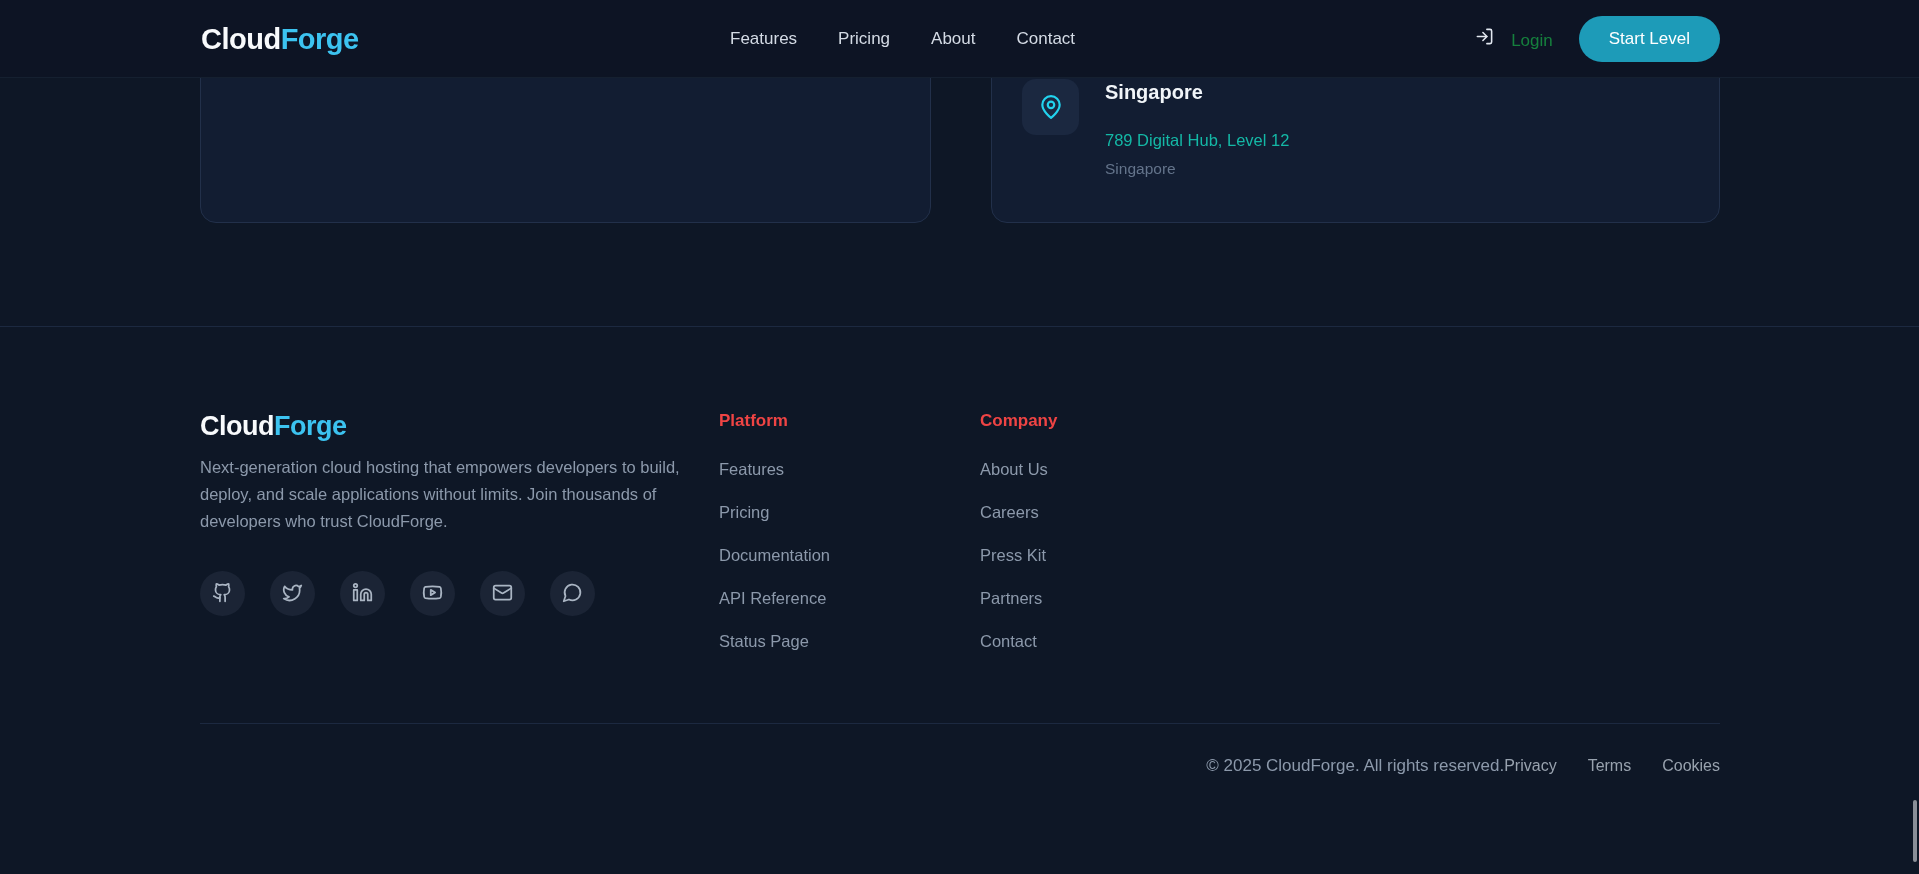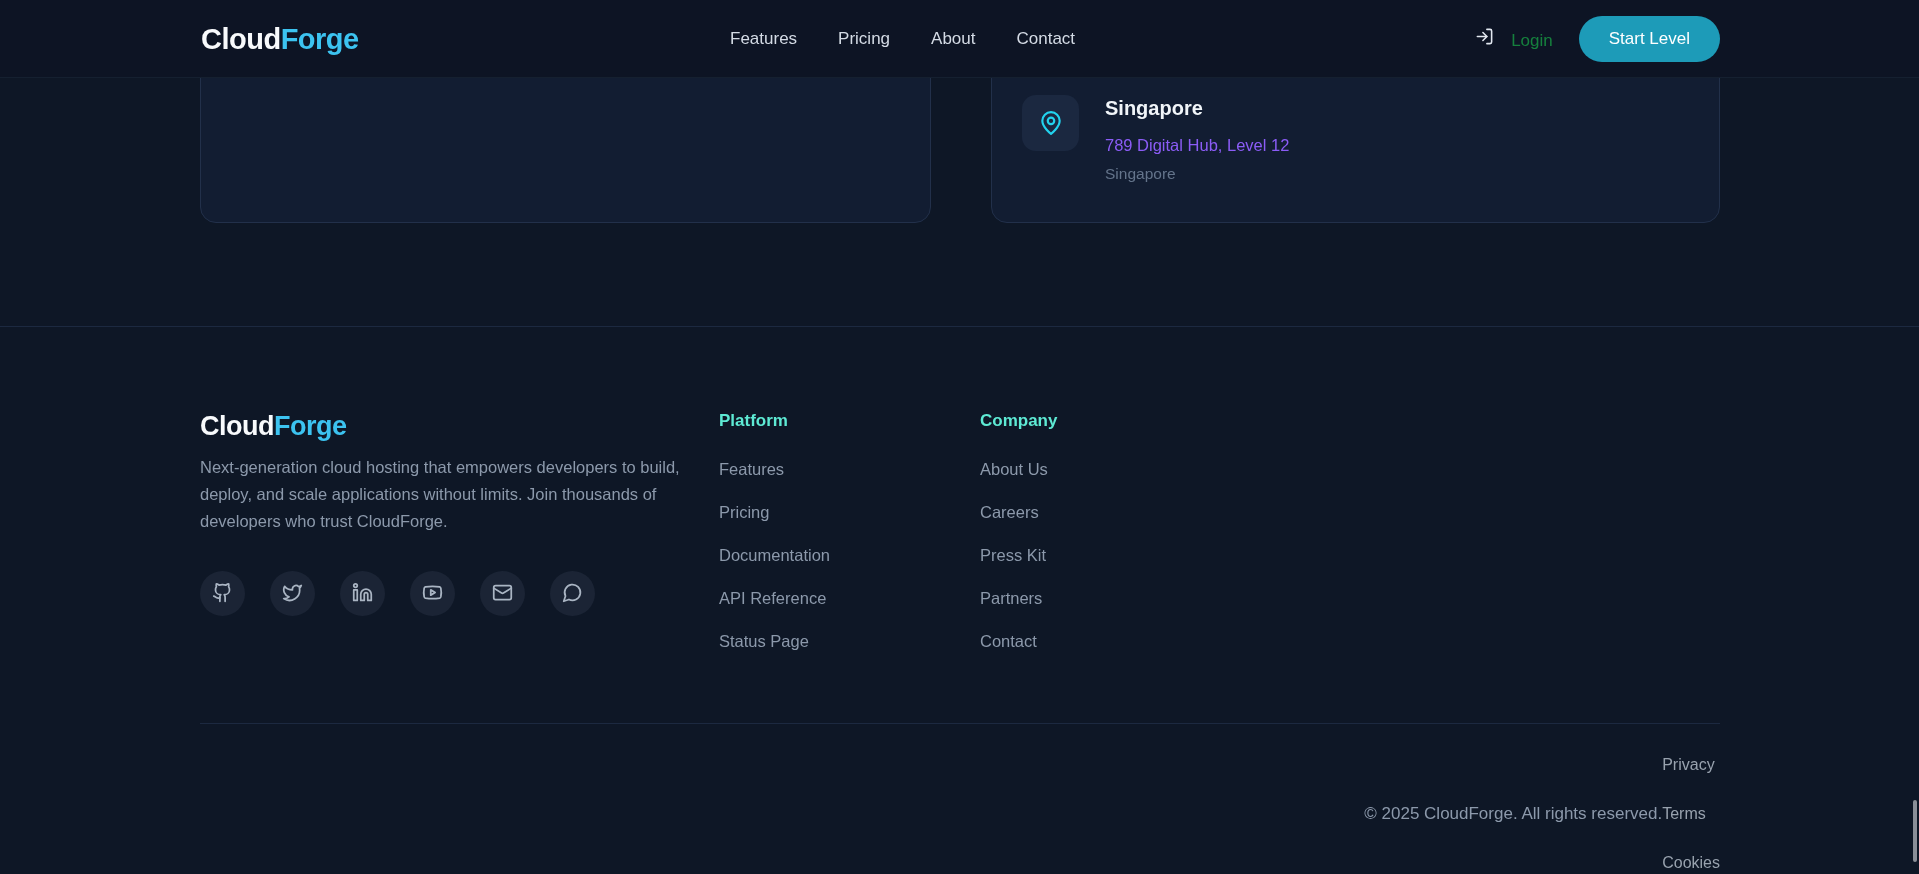--- a/index.html
+++ b/index.html
@@ -44,29 +44,29 @@
   }
 
   
   .hero { position: absolute; top: 0; left: 0; right: 0; height: 326px; z-index: 1; }
   .card {
     position: absolute; top: 18px; height: 205px;
     background: #121d32; border: 1px solid #22304a; border-radius: 16px;
   }
   .card-left  { left: 200px; width: 731px; }
   .card-right { left: 991px; width: 729px; }
-  .office-entry { position: absolute; left: 30px; top: 76px; display: flex; }
+  .office-entry { position: absolute; left: 30px; top: 60px; display: flex; }
   .office-icon-box {
     width: 57px; height: 56px; border-radius: 14px;
     background: #1b2840; flex: 0 0 auto;
     display: flex; align-items: center; justify-content: center;
   }
   .office-text { margin-left: 26px; padding-top: 2px; }
   .office-city { font-size: 20px; font-weight: 700; color: #f1f5f9; }
-  .office-address { margin-top: 16px; font-size: 16.5px; color: #8b5cf6; }
+  .office-address { margin-top: 27px; font-size: 16.5px; color: #14b8a6; }
   .office-country { margin-top: 10px; font-size: 15.5px; color: #64748b; }
 
   
   .footer {
     position: absolute; top: 326px; left: 0; right: 0; bottom: 0;
     border-top: 1px solid #1c2940; z-index: 2;
   }
   .footer-grid {
     position: absolute; left: 200px; top: 84px;
     display: grid; grid-template-columns: 519px 261px 260px 260px 220px;
@@ -78,32 +78,32 @@
     margin-top: 12px; width: 492px;
     font-size: 16.5px; line-height: 27px; color: #8c99ab;
   }
   .social-row { margin-top: 36px; display: flex; gap: 25px; }
   .social-btn {
     width: 45px; height: 45px; border-radius: 50%;
     background: #1b2435; border: none; cursor: pointer;
     display: flex; align-items: center; justify-content: center;
   }
   .social-btn svg { stroke: #aab5c3; }
-  .col-title { font-size: 17px; font-weight: 700; color: #5eead4; }
+  .col-title { font-size: 17px; font-weight: 700; color: #ef4444; }
   .col-links { list-style: none; margin-top: 29px; }
   .col-links li { margin-bottom: 24px; }
   .col-links a { color: #8c99ab; font-size: 16.5px; cursor: pointer; }
   .footer-bottom {
     position: absolute; left: 200px; right: 199px; top: 396px;
     border-top: 1px solid #1c2940;
     display: flex; justify-content: flex-end; align-items: center;
     padding-top: 32px;
   }
   .copyright { font-size: 17px; color: #8c99ab; }
-  .legal-links { display: flex; gap: 31px; flex-direction: column; }
+  .legal-links { display: flex; gap: 31px; }
   .legal-links a { font-size: 16px; color: #98a2ae; cursor: pointer; }
 
   
   .scrollbar-thumb {
     position: absolute; right: 2px; top: 800px; width: 4px; height: 62px;
     background: #8a8f98; border-radius: 2px; z-index: 30;
   }
 </style>
 </head>
 <body>

